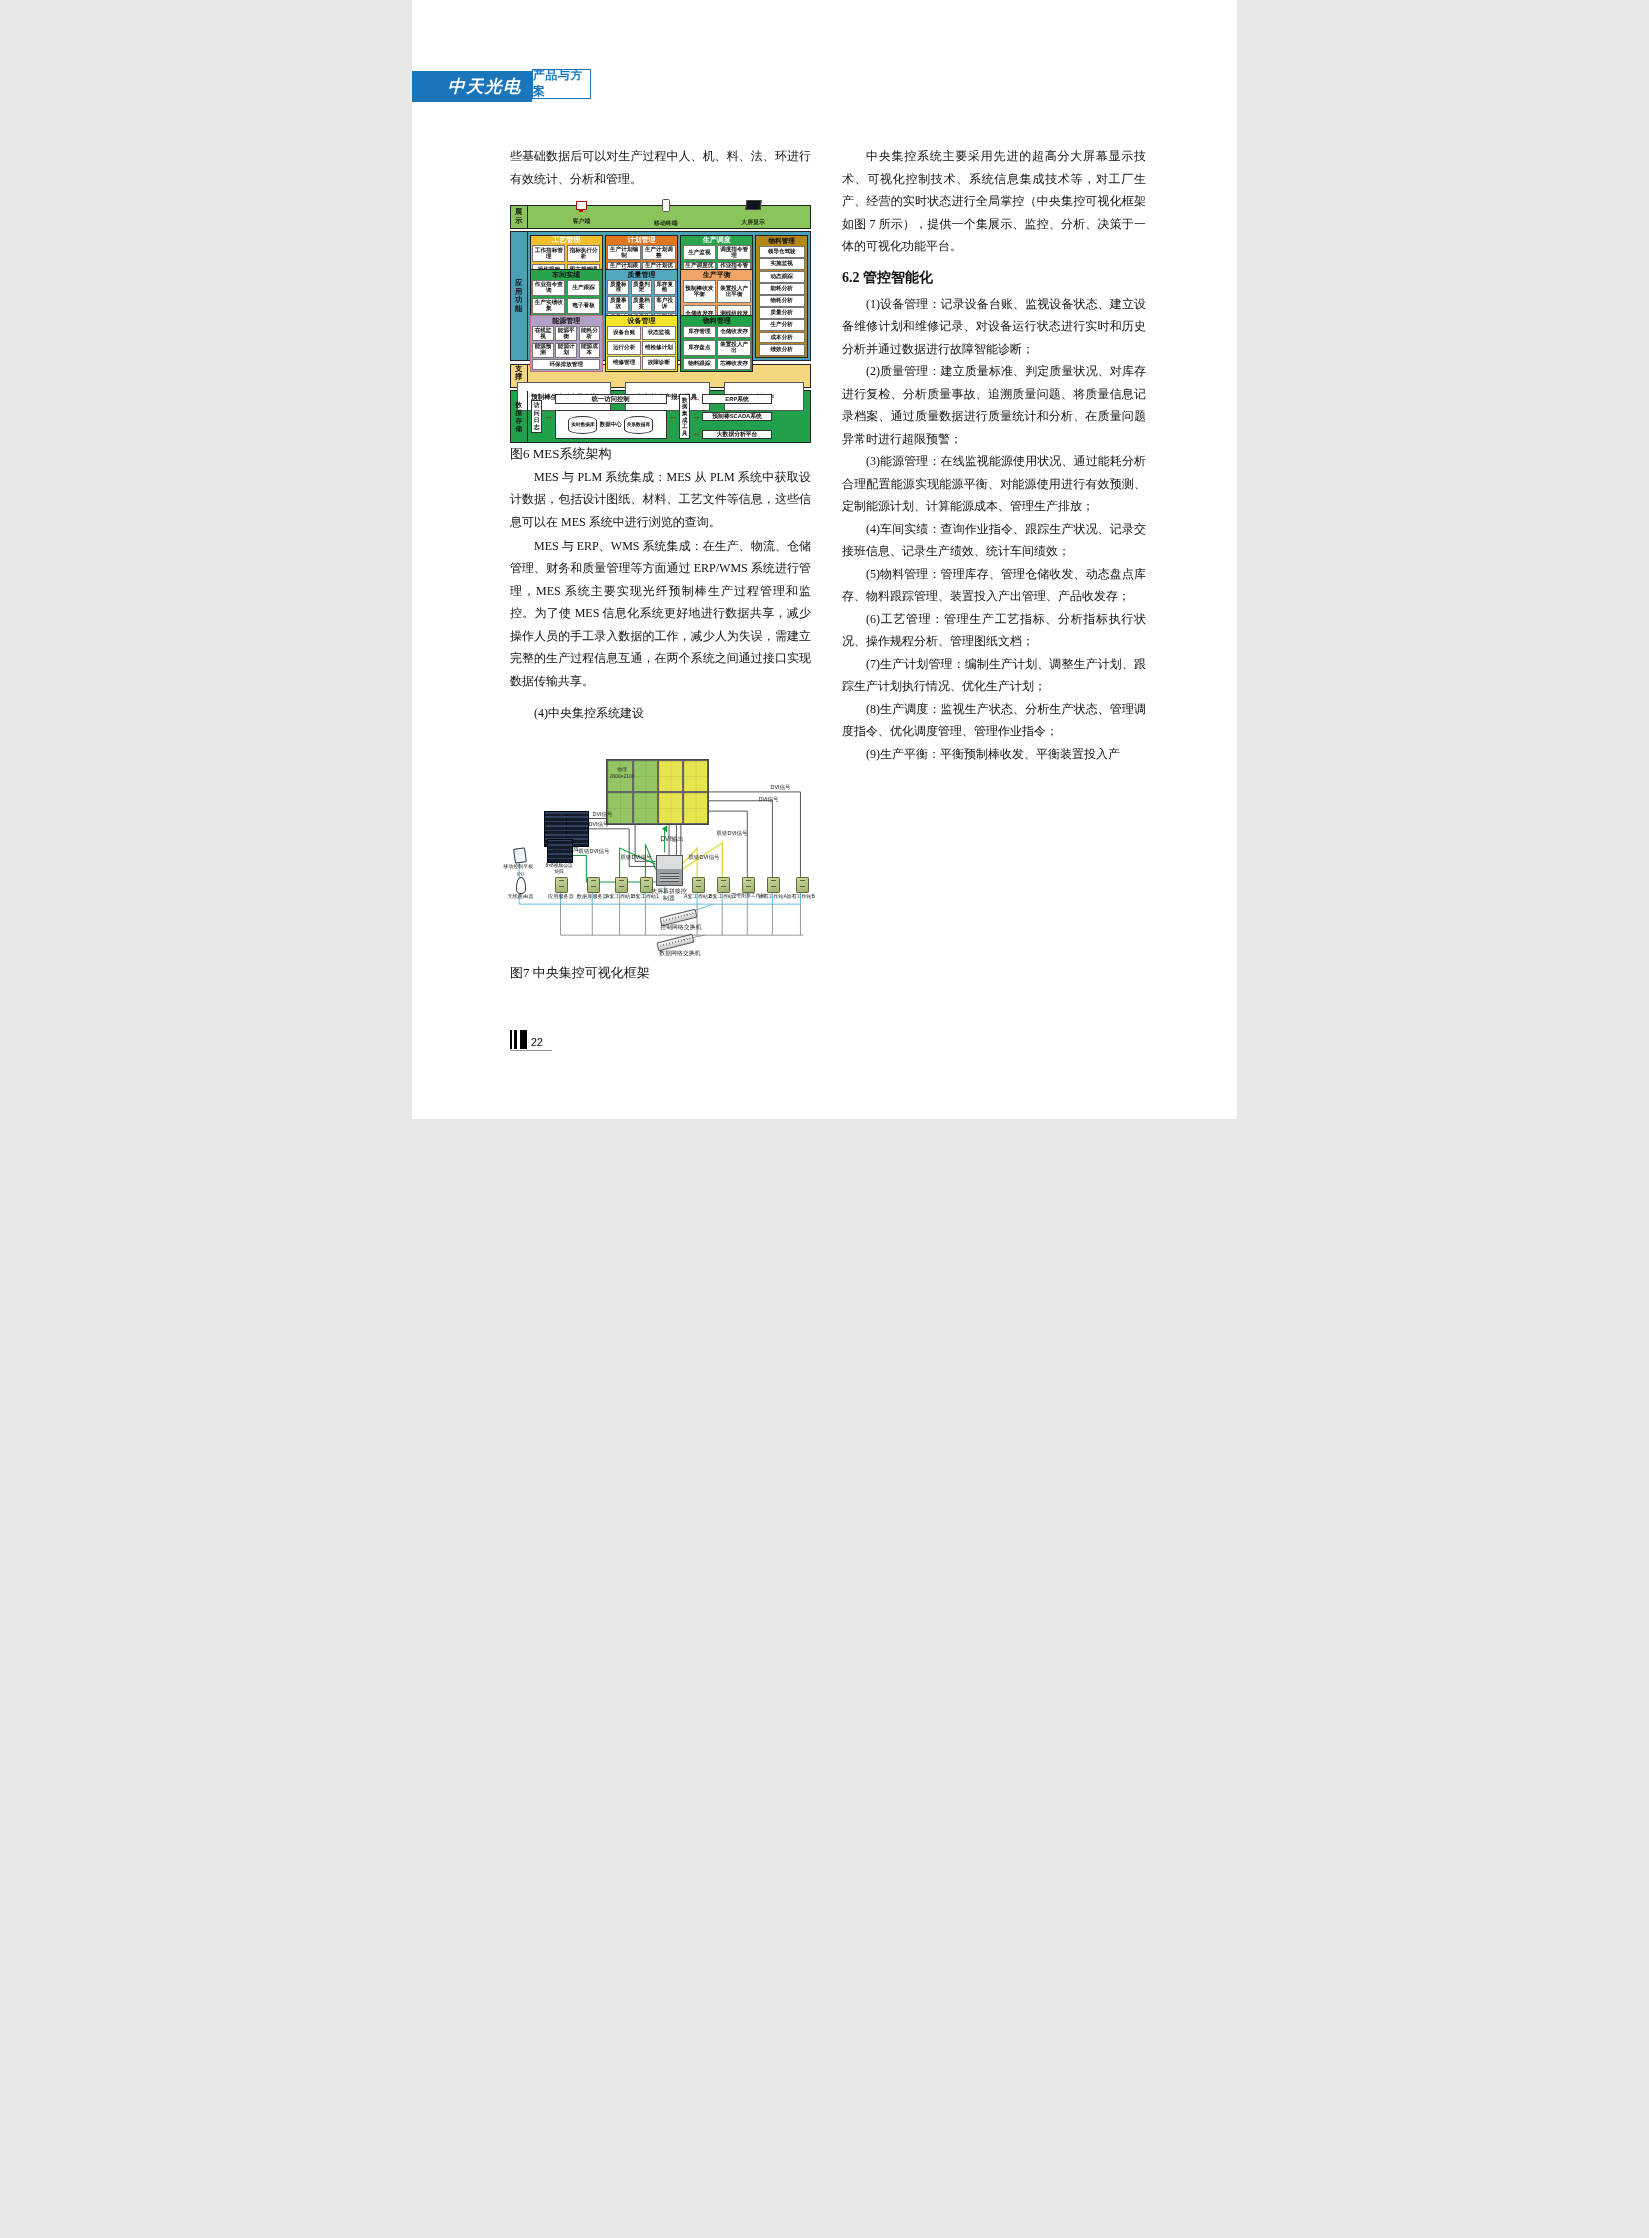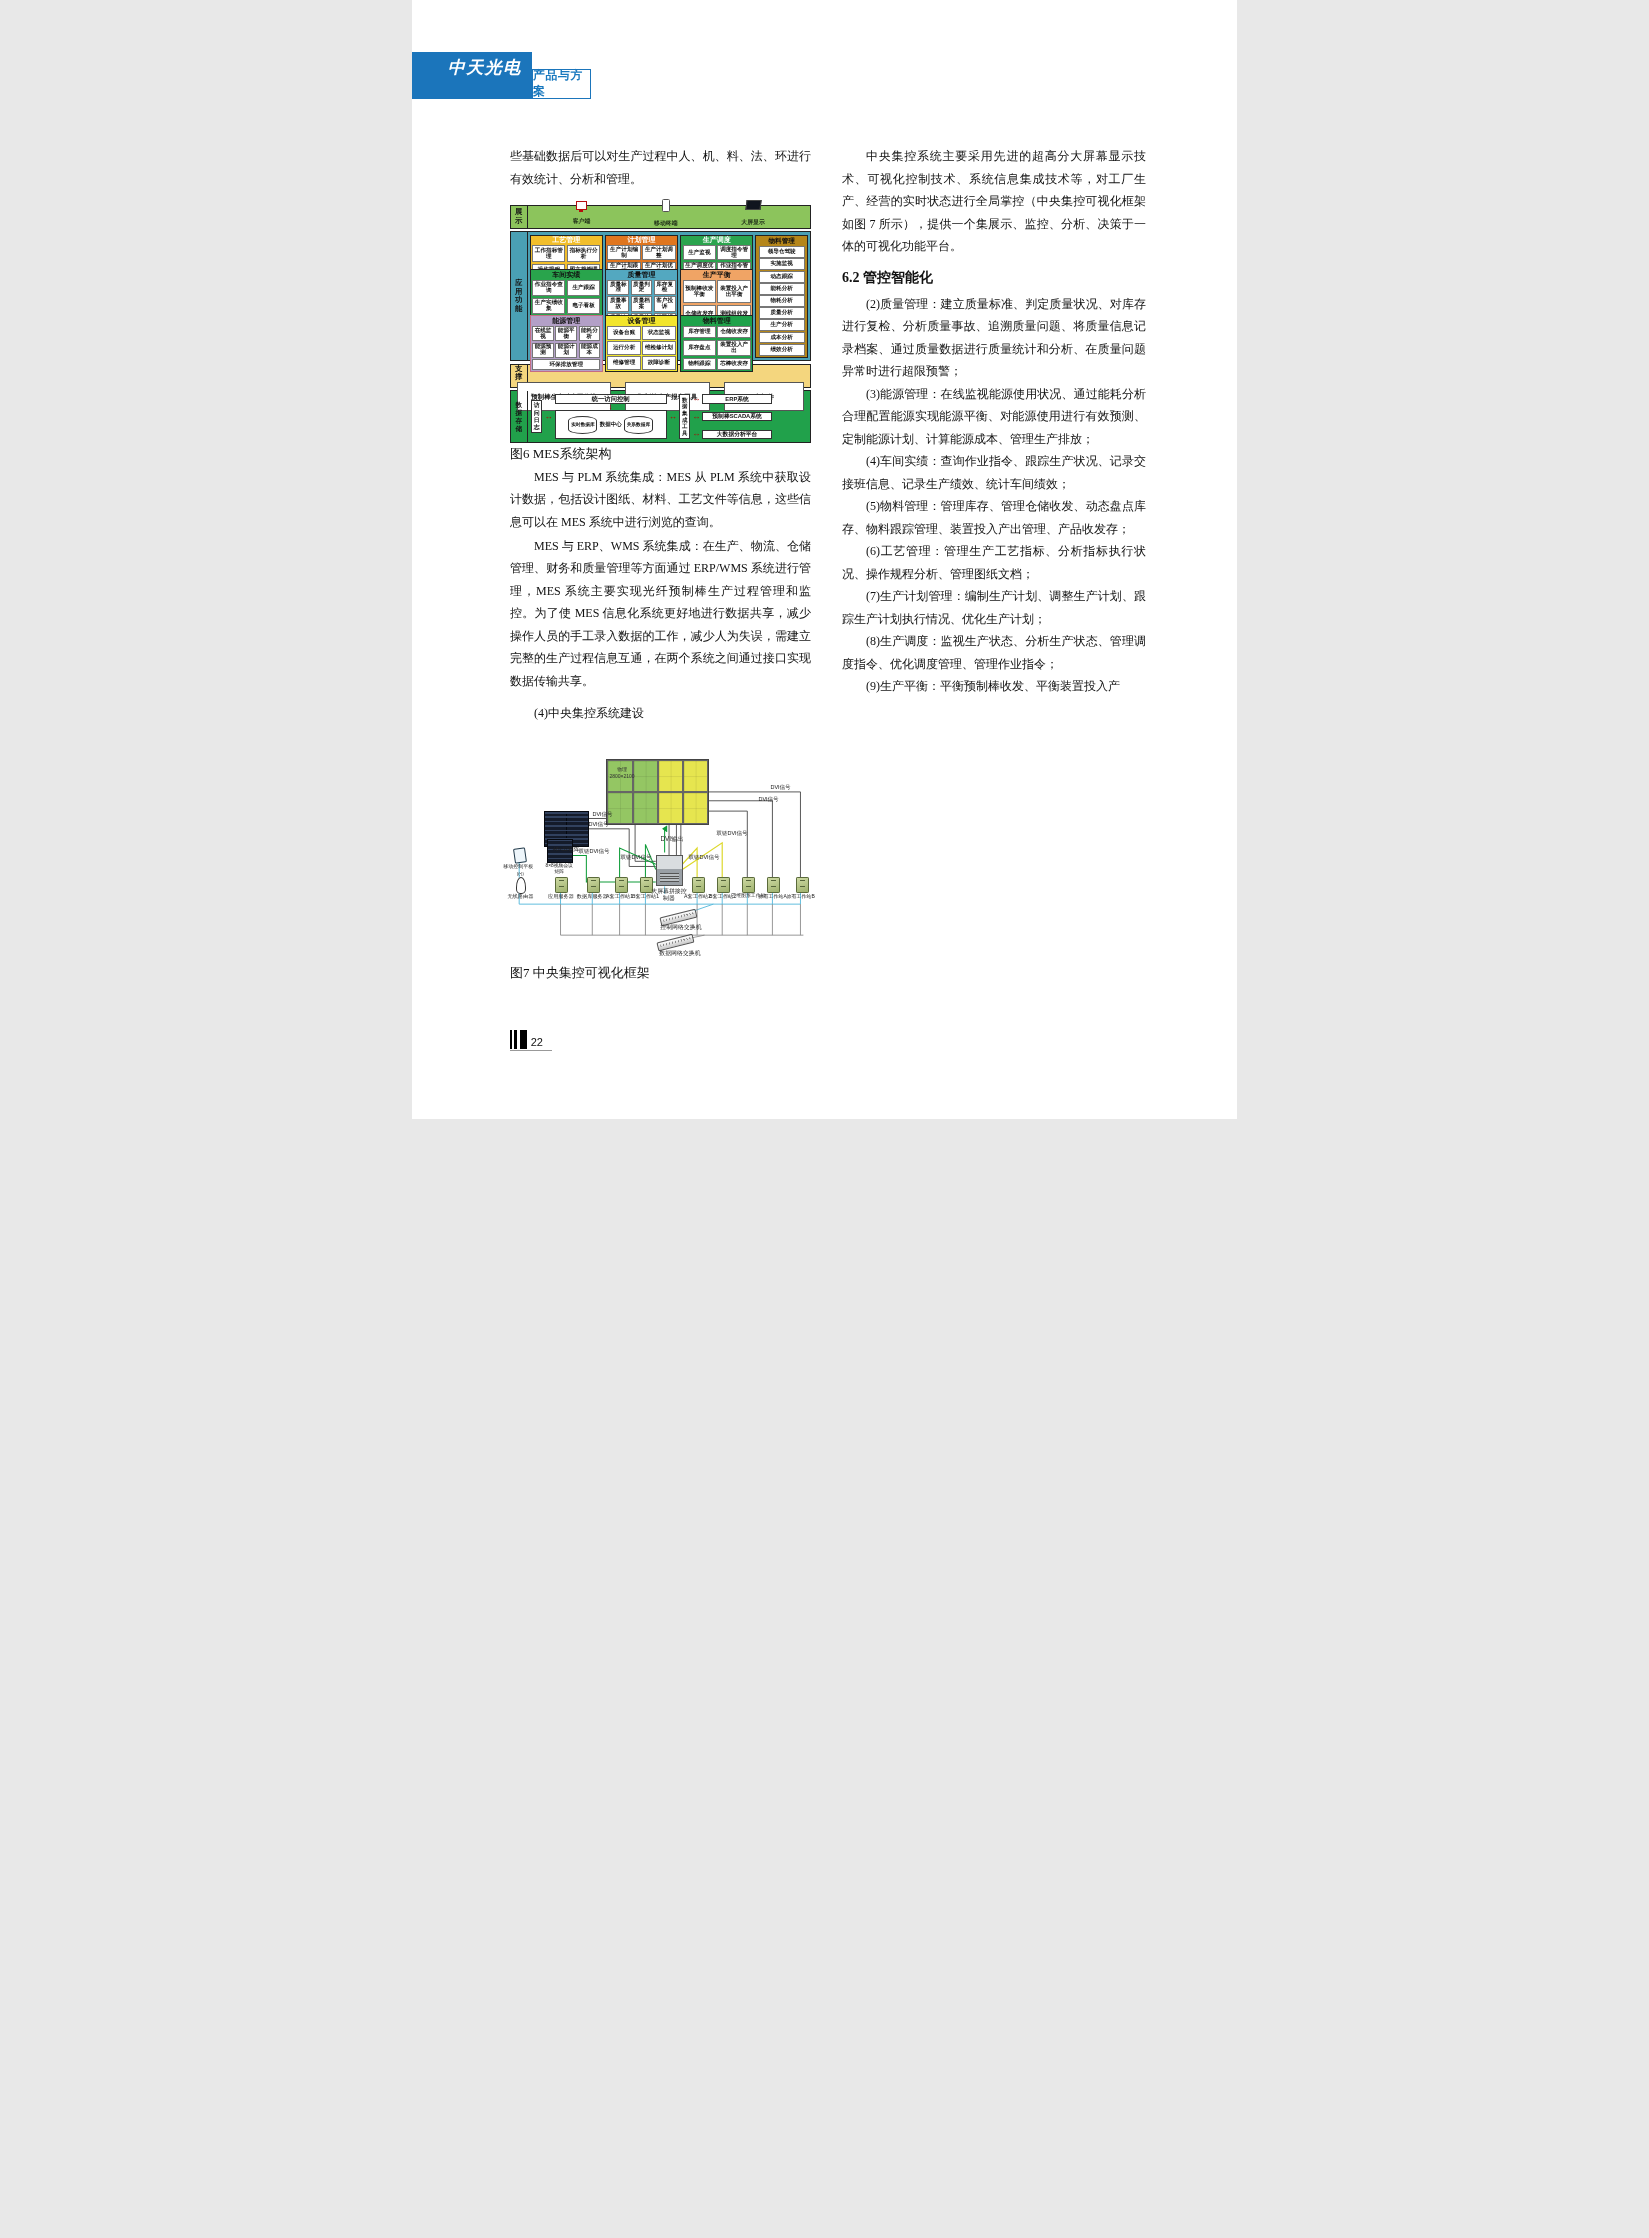--- a/index.html
+++ b/index.html
@@ -1,19 +1,19 @@
 <!DOCTYPE html>
 <html style="font-size:11.8px"><head>
 <meta charset="utf-8">
 <style>
   html,body{margin:0;padding:0;background:#e8e8e8;}
   .page{position:relative;width:825px;height:1119px;background:#fff;margin:0 auto;overflow:hidden;
         font-family:"Liberation Serif","DejaVu Serif",serif;color:#111;}
   
-  .hdr-bar{position:absolute;left:0;top:52px;width:120px;height:47px;background:#1B75BB;}
+  .hdr-bar{position:absolute;left:0;top:71px;width:120px;height:31px;background:#1B75BB;}
   .hdr-logo{position:absolute;right:10.3px;top:3.7px;color:#fff;font-size:17px;font-weight:bold;
             font-style:italic;letter-spacing:1.5px;font-family:"Liberation Serif",serif;}
   .hdr-tab{position:absolute;left:120px;top:69px;width:59px;height:29.6px;background:#fff;
            border:1.5px solid #1B75BB;box-sizing:border-box;display:flex;align-items:center;justify-content:center;
            color:#1878BE;font-size:11.8px;font-weight:bold;font-family:"Liberation Sans",sans-serif;letter-spacing:0.7px;}
   
   .col{position:absolute;top:145px;font-size:12px;line-height:22.5px;text-align:justify;}
   .col-left{left:98px;width:301px;}
   .col-right{left:430px;width:304px;}
   .col p{margin:0;}
@@ -449,20 +449,21 @@
       <div class="f7lbl" style="left:233px;top:93px;">双链DVI信号</div>
       <div class="f7lbl" style="left:287px;top:47px;">DVI信号</div>
       <div class="f7lbl" style="left:275px;top:59px;">DVI信号</div>
     </div>
     <p class="figcap">图7 中央集控可视化框架</p>
   </div>
 
   <div class="col col-right">
     <p class="indent">中央集控系统主要采用先进的超高分大屏幕显示技术、可视化控制技术、系统信息集成技术等，对工厂生产、经营的实时状态进行全局掌控（中央集控可视化框架如图 7 所示），提供一个集展示、监控、分析、决策于一体的可视化功能平台。</p>
     <h3 class="sec">6.2 管控智能化</h3>
+    <p class="indent">(1)设备管理：记录设备台账、监视设备状态、建立设备维修计划和维修记录、对设备运行状态进行实时和历史分析并通过数据进行故障智能诊断；</p>
     <p class="indent">(2)质量管理：建立质量标准、判定质量状况、对库存进行复检、分析质量事故、追溯质量问题、将质量信息记录档案、通过质量数据进行质量统计和分析、在质量问题异常时进行超限预警；</p>
     <p class="indent">(3)能源管理：在线监视能源使用状况、通过能耗分析合理配置能源实现能源平衡、对能源使用进行有效预测、定制能源计划、计算能源成本、管理生产排放；</p>
     <p class="indent">(4)车间实绩：查询作业指令、跟踪生产状况、记录交接班信息、记录生产绩效、统计车间绩效；</p>
     <p class="indent">(5)物料管理：管理库存、管理仓储收发、动态盘点库存、物料跟踪管理、装置投入产出管理、产品收发存；</p>
     <p class="indent">(6)工艺管理：管理生产工艺指标、分析指标执行状况、操作规程分析、管理图纸文档；</p>
     <p class="indent">(7)生产计划管理：编制生产计划、调整生产计划、跟踪生产计划执行情况、优化生产计划；</p>
     <p class="indent">(8)生产调度：监视生产状态、分析生产状态、管理调度指令、优化调度管理、管理作业指令；</p>
     <p class="indent">(9)生产平衡：平衡预制棒收发、平衡装置投入产</p>
   </div>
 

